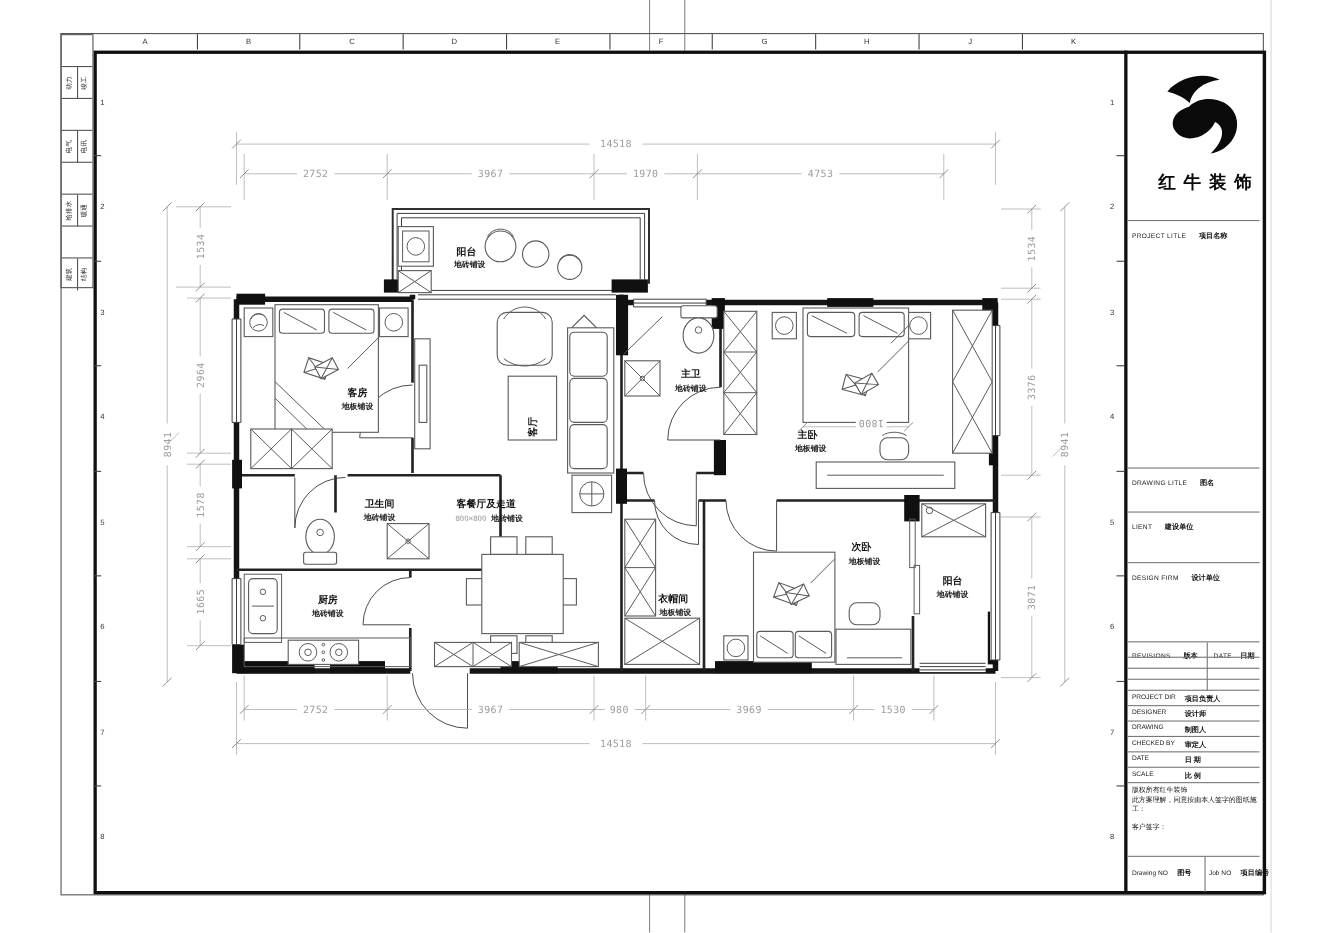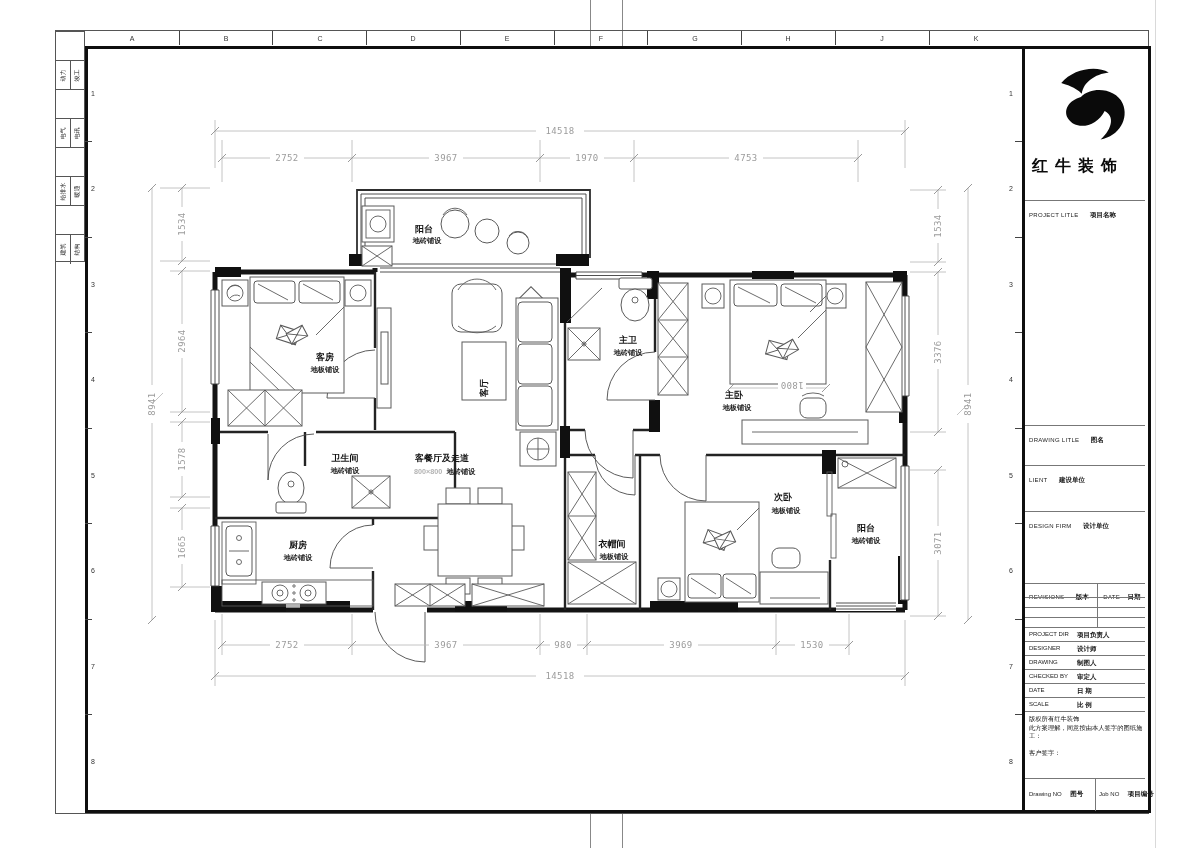--- a/index.html
+++ b/index.html
@@ -19,21 +19,21 @@
   .ntickL{left:85px;width:7px;height:1px;background:#444;}
   .ntickR{left:1015px;width:7px;height:1px;background:#444;}
   
   .signoff{left:55px;top:30px;width:30px;height:232px;border:1px solid #555;box-sizing:border-box;}
   .so-row{position:absolute;left:0;width:28px;height:29px;border-top:1px solid #555;display:flex;}
   .so-cell{width:14px;height:29px;border-right:1px solid #555;display:flex;align-items:center;justify-content:center;overflow:hidden;}
   .so-cell:last-child{border-right:none;}
   .so-cell span{display:inline-block;transform:rotate(-90deg);font-size:6px;color:#222;white-space:nowrap;}
   
   .tb{left:1025px;top:46px;width:120px;height:764px;font-family:"Liberation Sans",sans-serif;}
-  .tb-brand{position:absolute;left:0;top:110px;width:120px;text-align:left;
+  .tb-brand{position:absolute;left:0;top:110px;width:120px;text-align:right;
             font-family:"DejaVu Serif",serif;font-weight:700;font-size:16px;letter-spacing:7px;
             color:#0a0a0a;text-indent:7px;}
   .tb-sec{position:absolute;left:0;width:120px;border-top:1px solid #777;box-sizing:border-box;}
   .tb-h{padding:2px 0 0 4px;}
   .tb-h .en{font-size:6px;color:#222;letter-spacing:0.3px;}
   .tb-h .cn{font-size:6.5px;color:#111;margin-left:7px;font-weight:700;}
   .tb-row{position:absolute;left:0;width:120px;height:14px;border-top:1px solid #777;box-sizing:border-box;}
   .tb-row .en{position:absolute;left:4px;top:3px;font-size:6px;color:#222;}
   .tb-row .cn{position:absolute;left:52px;top:2.5px;font-size:6.5px;font-weight:700;color:#111;}
   .rev-vline{position:absolute;top:0;width:1px;background:#777;}

